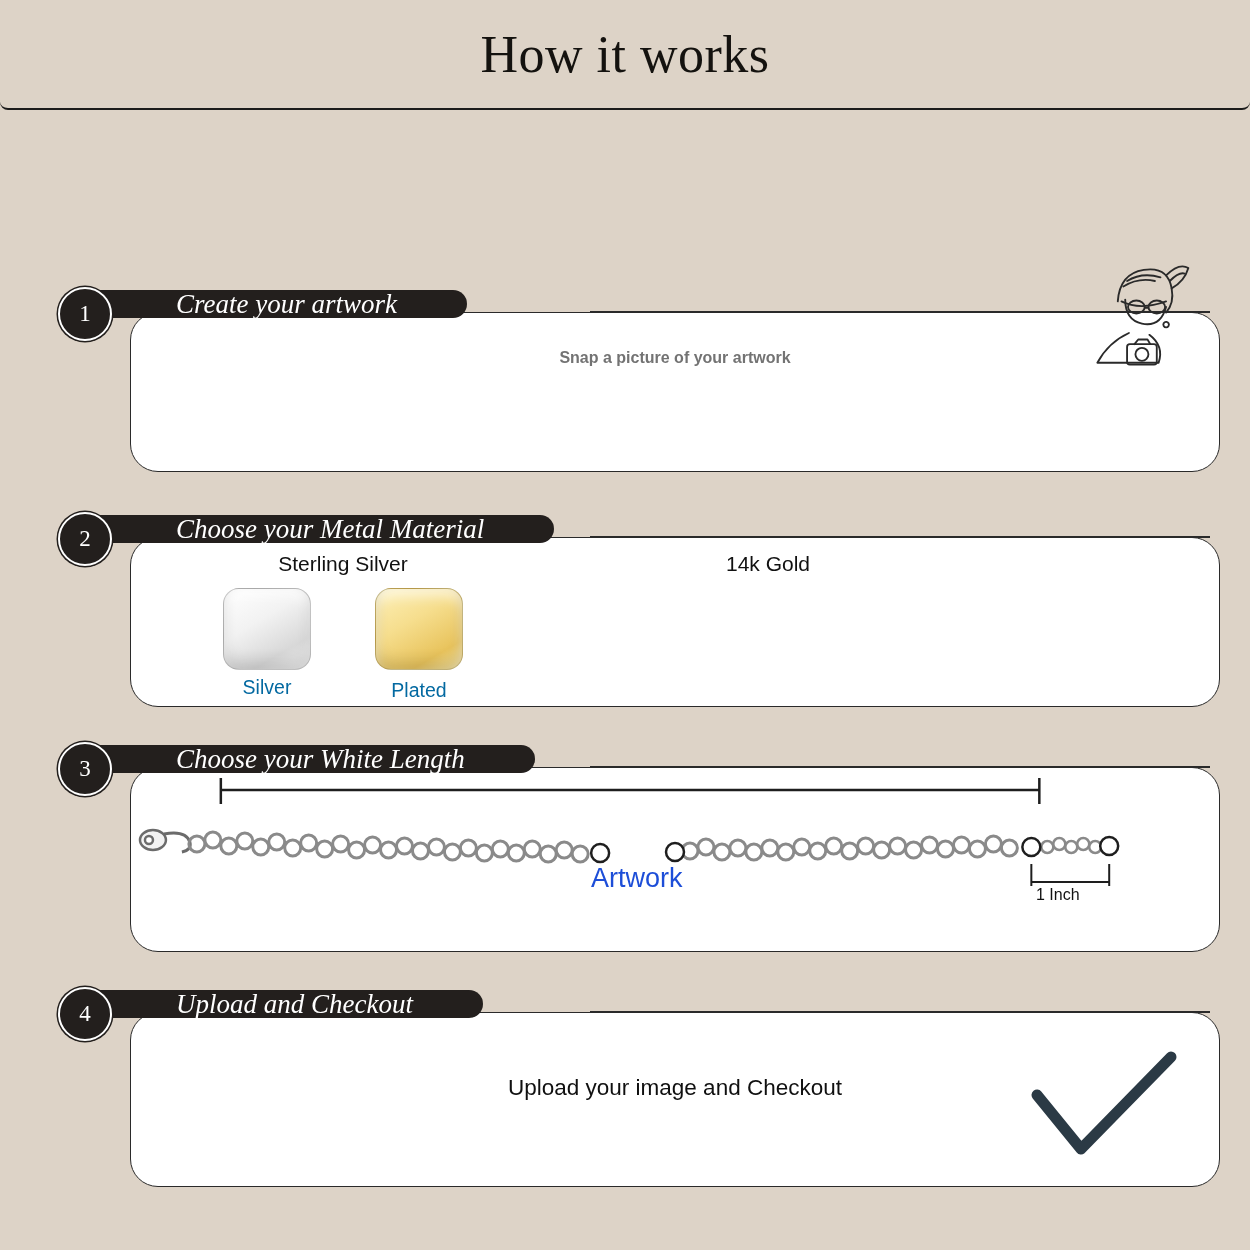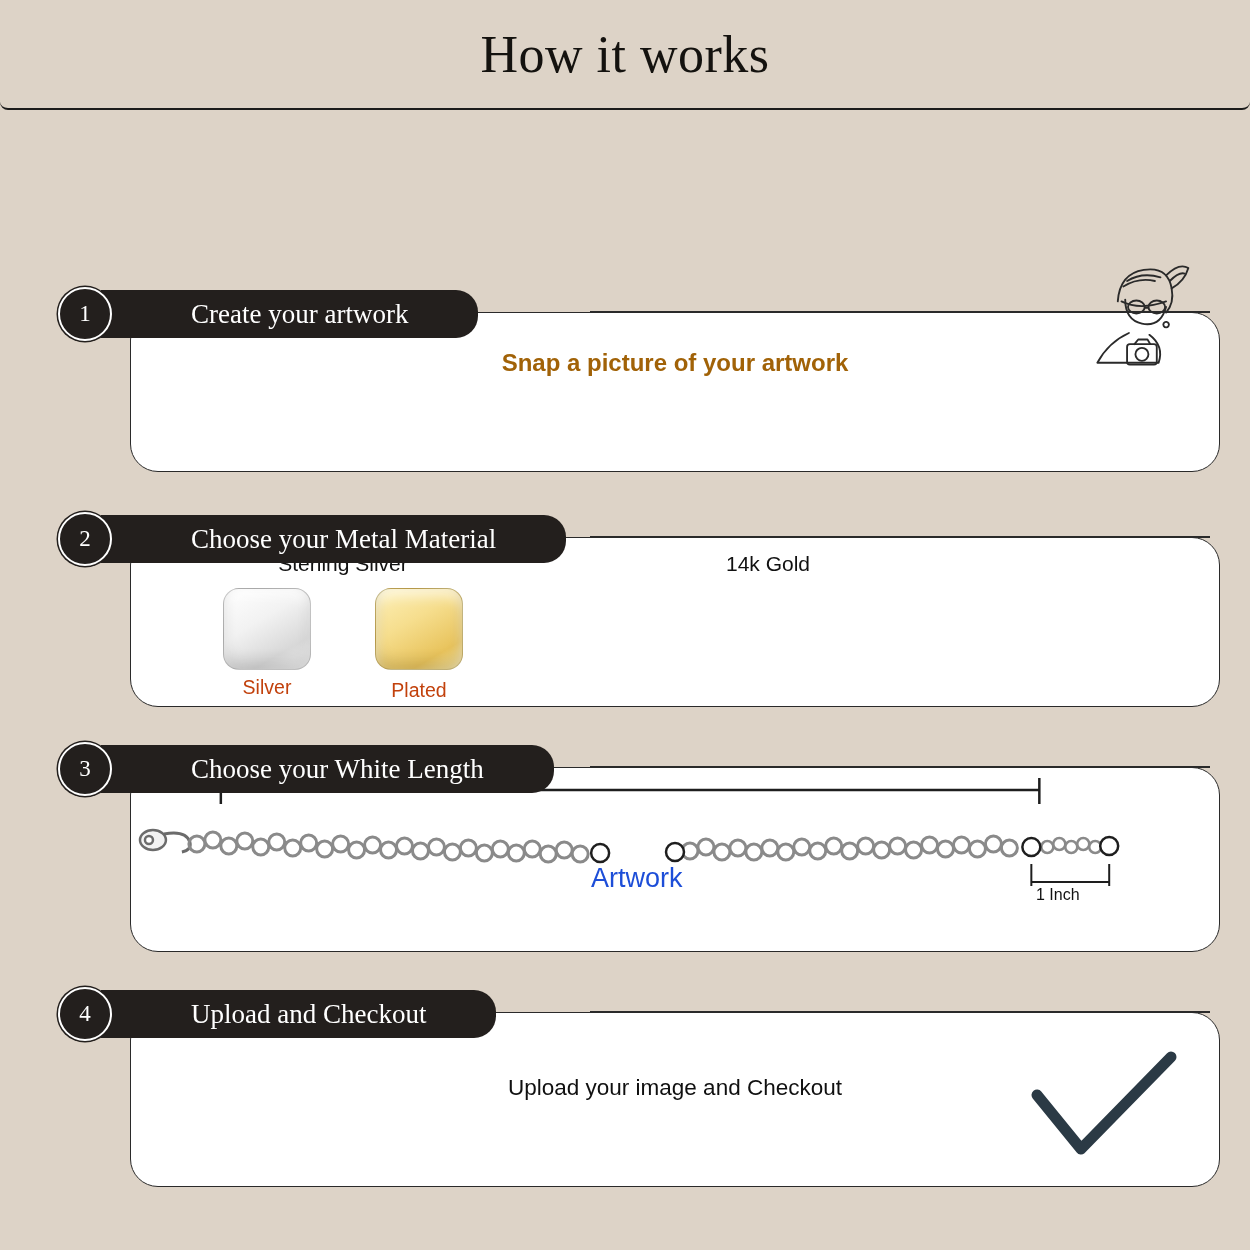--- a/index.html
+++ b/index.html
@@ -47,29 +47,30 @@
     position: absolute;
     left: 100px;
     right: 0;
     background: #ffffff;
     border: 1.5px solid #2a2a2a;
     border-radius: 28px;
     box-sizing: border-box;
   }
   .step-tab {
     position: absolute;
-    left: 71px;
+    left: 56px;
     top: 0;
-    height: 48px;
+    height: 28px;
     background: #231f1d;
     border-radius: 0 22px 22px 0;
     display: flex;
     align-items: center;
     padding: 0 70px 0 90px;
     z-index: 3;
+    font-style: italic;
   }
   .step-tab span {
     color: #ffffff;
     font-family: "Liberation Serif", serif;
     font-size: 27px;
     white-space: nowrap;
   }
   .step-num {
     position: absolute;
     left: 28px;
@@ -99,23 +100,23 @@
   }
 
   
   #step1 { top: 180px; height: 210px; }
   #step1 .step-body { top: 22px; height: 160px; }
   #step1 .inner {
     padding-top: 36px;
     text-align: center;
   }
   .s1-line1 {
-    font-size: 24px;
+    font-size: 16px;
     font-weight: bold;
-    color: #a16207;
+    color: #737373;
     margin-bottom: 12px;
   }
   .s1-line2 {
     font-size: 22.5px;
     color: #101010;
   }
   .photographer {
     position: absolute;
     right: 18px;
     top: -35px;
@@ -156,21 +157,21 @@
   .swatch {
     width: 86px;
     height: 80px;
     border-radius: 16px;
     margin: 0 auto 6px auto;
     border: 1px solid rgba(0,0,0,0.22);
     box-shadow: inset 0 -8px 14px rgba(0,0,0,0.12), inset 0 8px 12px rgba(255,255,255,0.55);
   }
   .swatch-label {
     font-size: 19.5px;
-    color: #c2410c;
+    color: #0369a1;
   }
   .swatch-label.low { margin-top: 9px; }
 
   
   #step3 { top: 210px; height: 230px; }
   #step3 .step-body { top: 22px; height: 185px; }
   .chain-area {
     position: relative;
     width: 100%;
     height: 100%;

